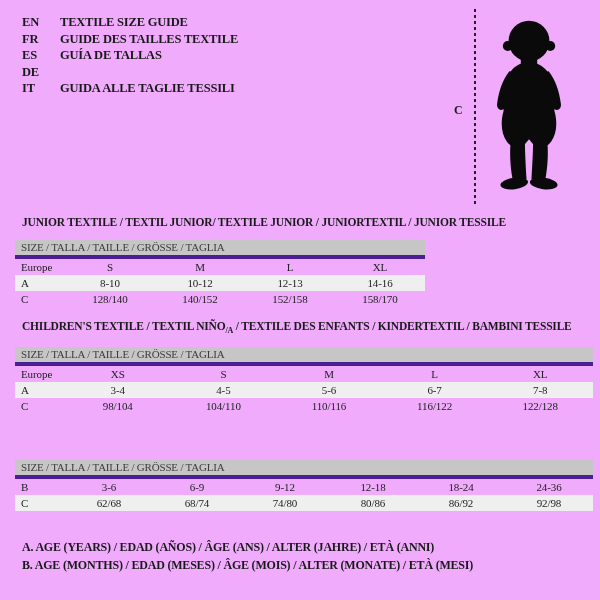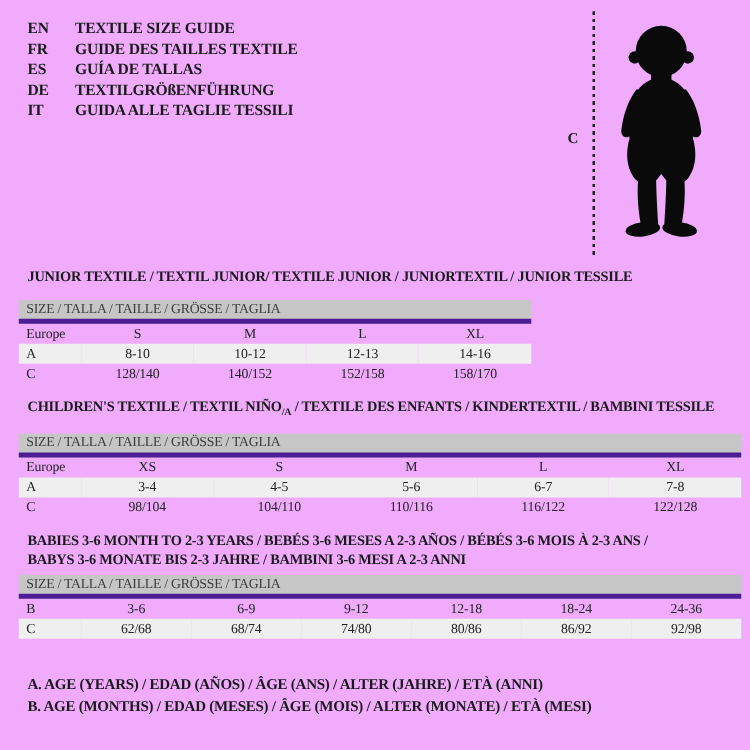--- a/index.html
+++ b/index.html
@@ -66,21 +66,20 @@
     <div class="lang-row">
       <span class="lang-code">FR</span>
       <span>GUIDE DES TAILLES TEXTILE</span>
     </div>
     <div class="lang-row">
       <span class="lang-code">ES</span>
       <span>GUÍA DE TALLAS</span>
     </div>
     <div class="lang-row">
       <span class="lang-code">DE</span>
-      <span>TEXTILGRÖßENFÜHRUNG</span>
     </div>
     <div class="lang-row">
       <span class="lang-code">IT</span>
       <span>GUIDA ALLE TAGLIE TESSILI</span>
     </div>
   </div>
 
   <div class="figure-box">
     <span class="measure-label">C</span>
     <div class="dotted-line"></div>
@@ -174,24 +173,20 @@
         <td>98/104</td>
         <td>104/110</td>
         <td>110/116</td>
         <td>116/122</td>
         <td>122/128</td>
       </tr>
     </tbody>
       </table>
   </div>
 
-  <div class="section-title title-babies two-line">
-    <div>BABIES 3-6 MONTH TO 2-3 YEARS / BEBÉS 3-6 MESES A 2-3 AÑOS / BÉBÉS 3-6 MOIS À 2-3 ANS /</div>
-    <div>BABYS 3-6 MONATE BIS 2-3 JAHRE / BAMBINI 3-6 MESI A 2-3 ANNI</div>
-  </div>
   <div class="size-table t-babies">
     <div class="size-bar">SIZE / TALLA / TAILLE / GRÖSSE / TAGLIA</div>
     <table>
       <colgroup>
           <col style="width:50px">
           <col>
           <col>
           <col>
           <col>
           <col>

